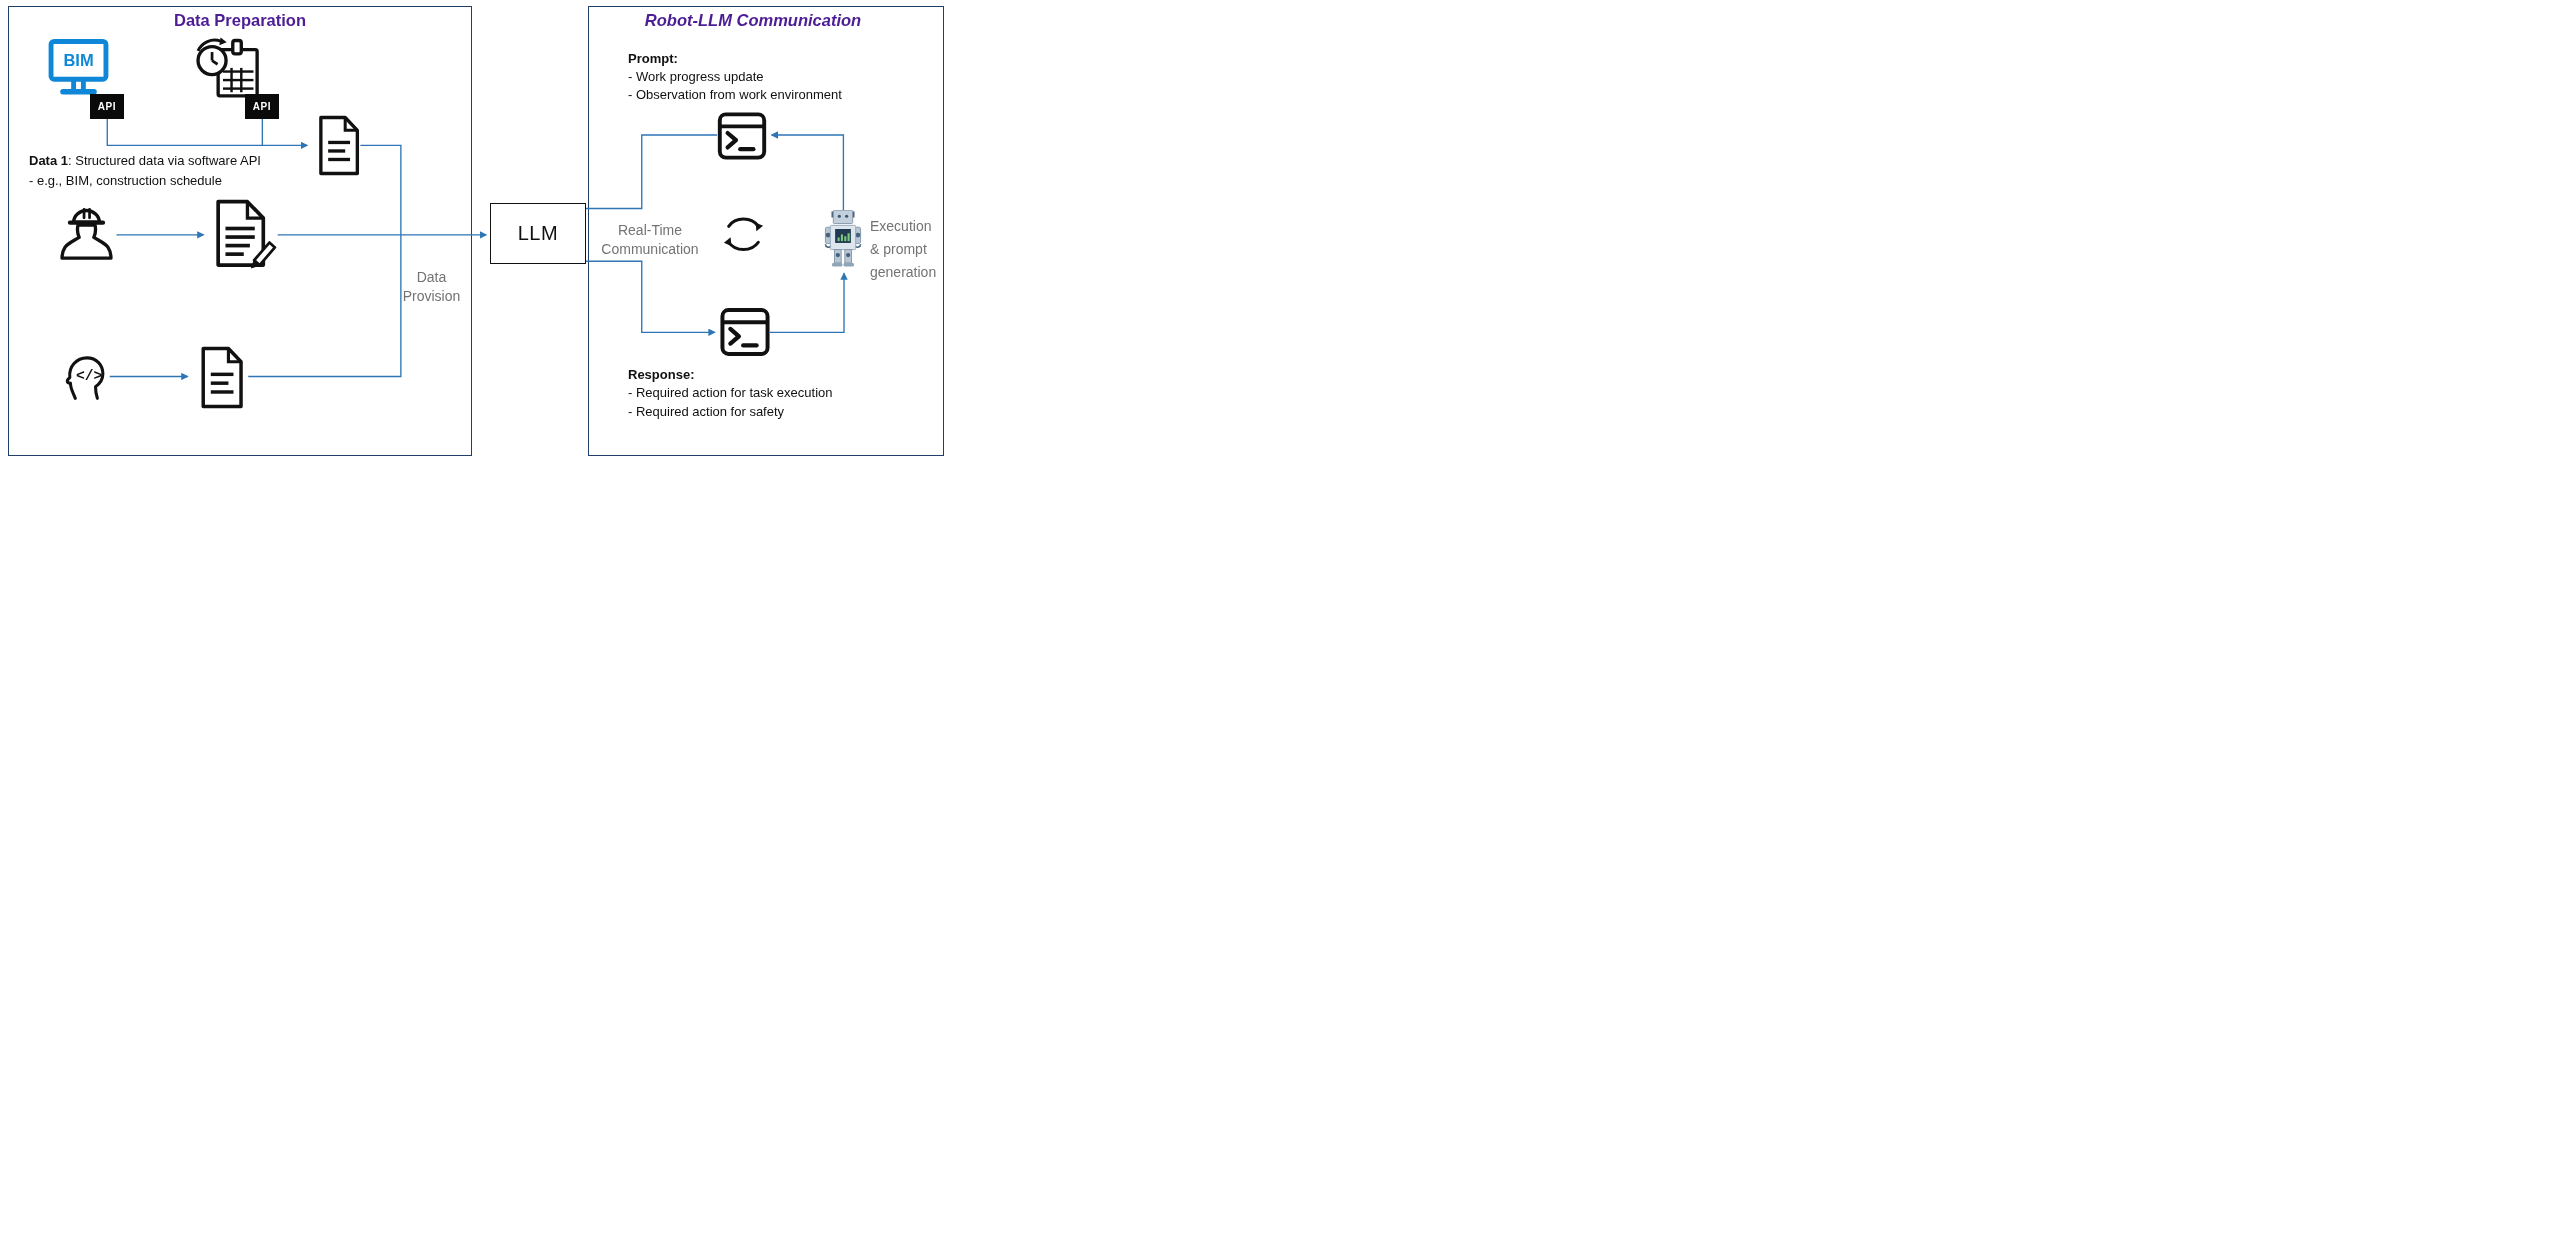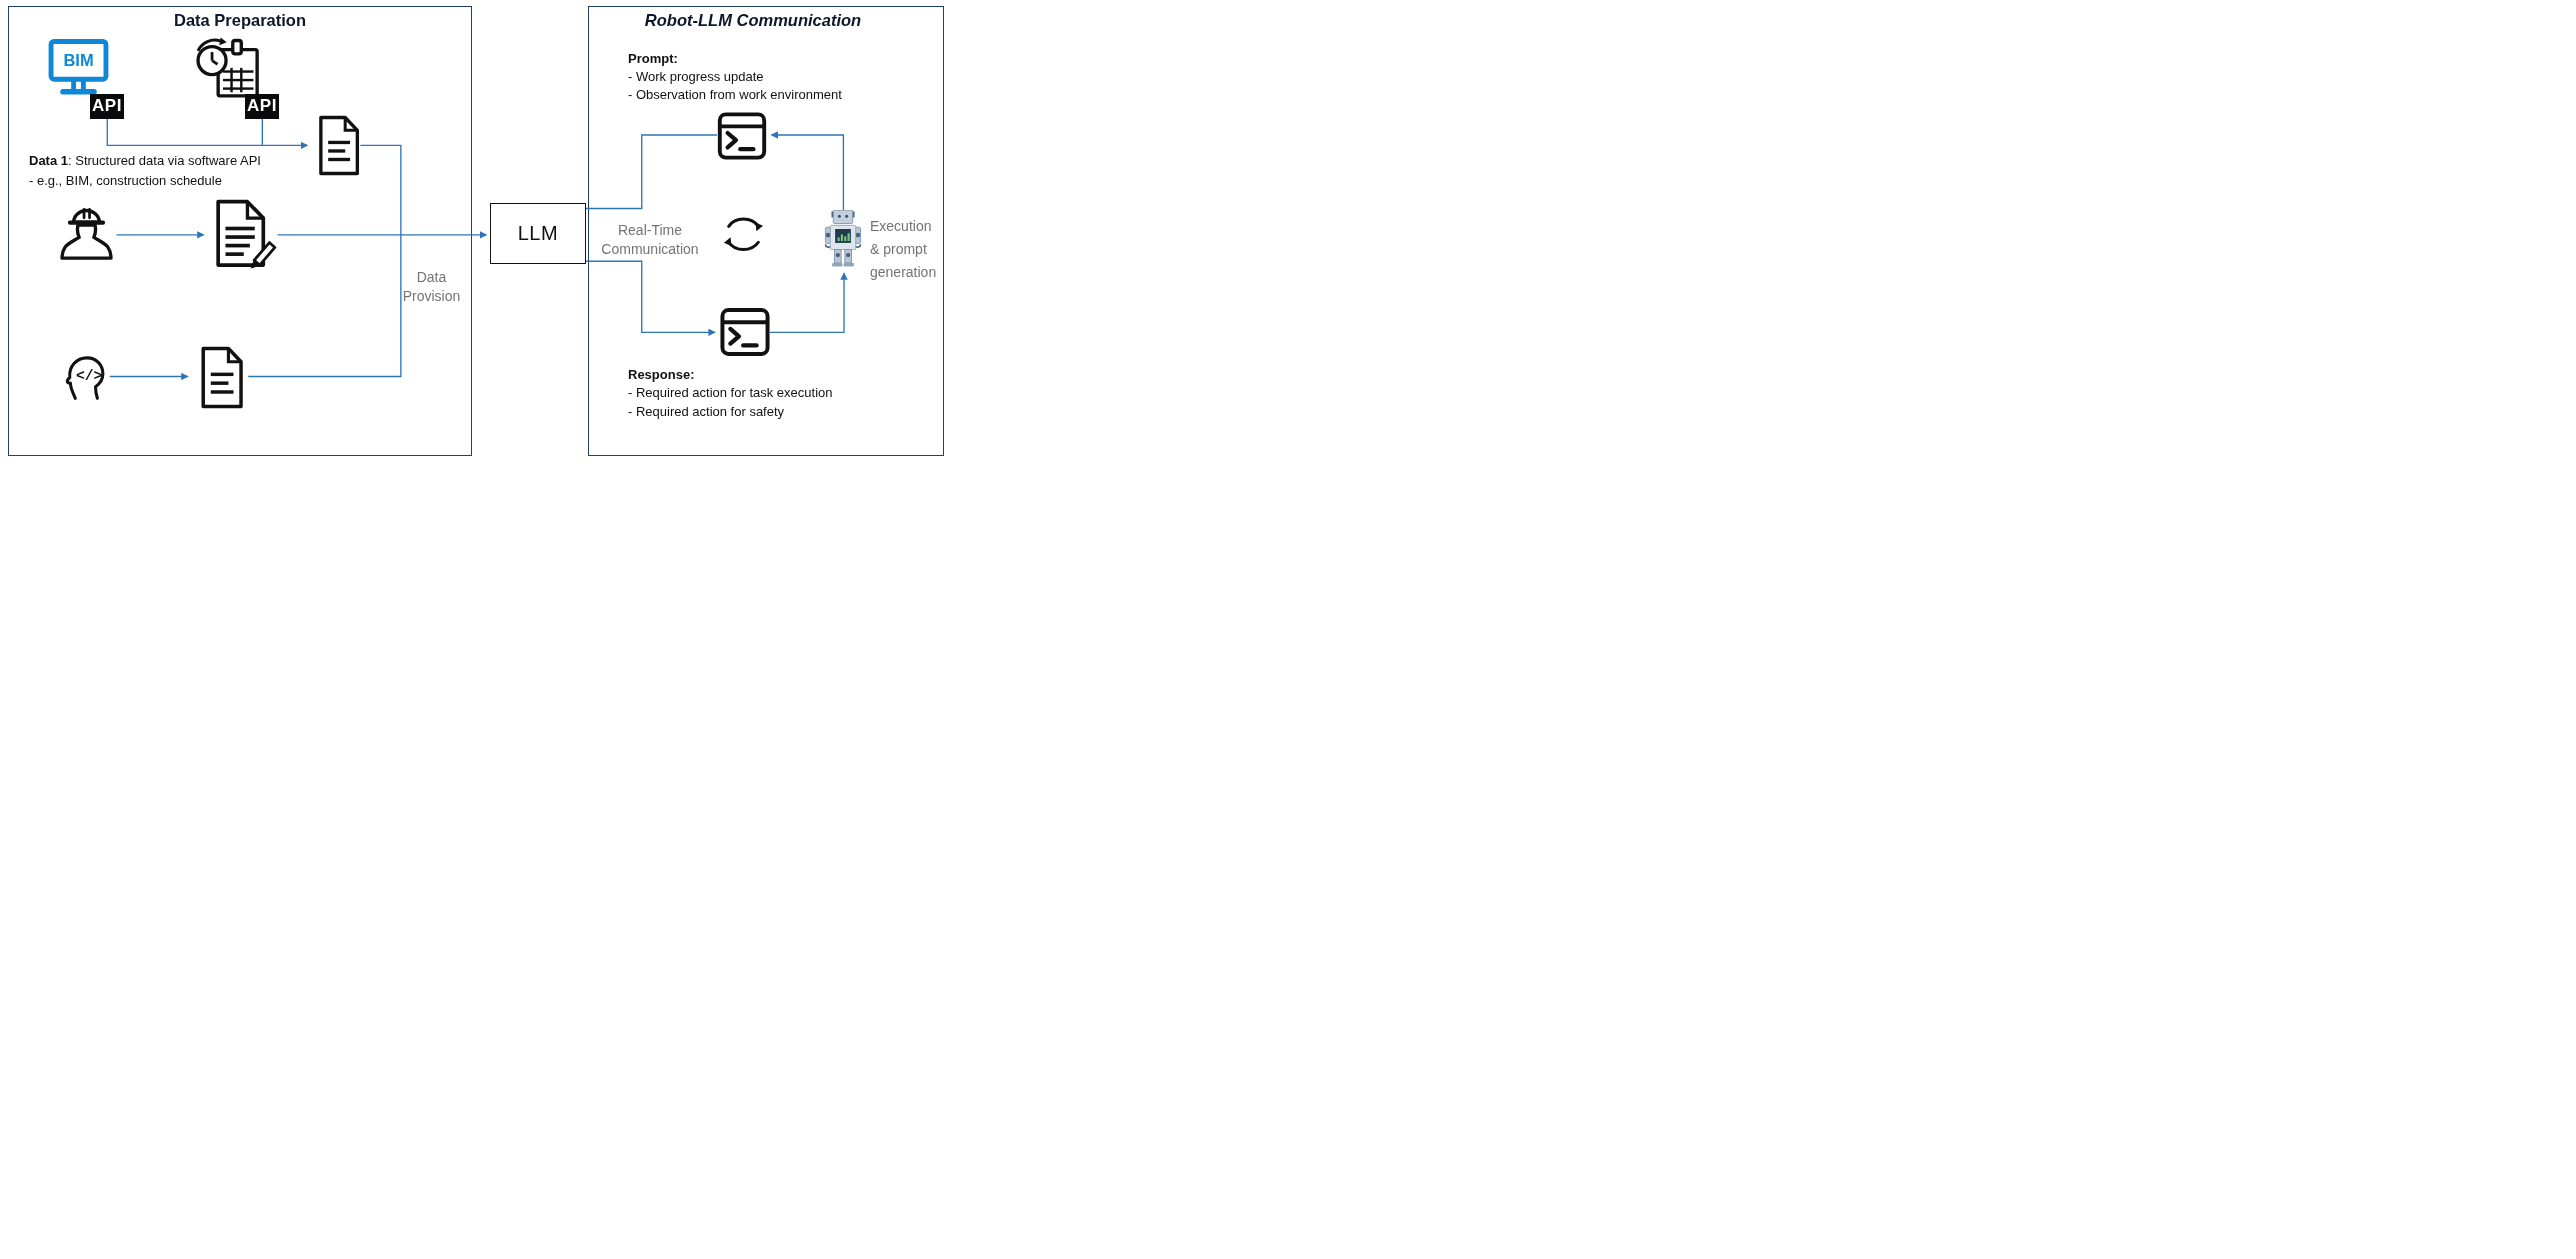--- a/index.html
+++ b/index.html
@@ -1,27 +1,27 @@
 <!DOCTYPE html>
 <html style="font-size:9.8px"><head>
 <meta charset="utf-8">
 <style>
   html,body{margin:0;padding:0;background:#ffffff;}
   .canvas{position:relative;width:947px;height:463px;background:#fff;
           font-family:"Liberation Sans", sans-serif;color:#111;overflow:hidden;}
   .panel{position:absolute;background:#fff;border:1.8px solid #20406b;box-sizing:border-box;}
-  .ptitle{position:absolute;text-align:center;font-weight:bold;font-size:16.5px;color:#0f172a;}
+  .ptitle{position:absolute;text-align:center;font-weight:bold;font-size:16.5px;color:#4c1d95;}
   .tblock{position:absolute;font-size:13px;line-height:20px;white-space:nowrap;}
   .tblock .b{font-weight:bold;}
   .bluelbl{position:absolute;color:#737373;font-size:14px;line-height:19px;text-align:center;white-space:nowrap;}
   .llm{position:absolute;left:490px;top:203px;width:96px;height:61px;border:1.8px solid #111;
        box-sizing:border-box;display:flex;align-items:center;justify-content:center;
        font-size:20px;letter-spacing:0.6px;background:#fff;}
   .badge{position:absolute;background:#0a0a0a;color:#fff;display:flex;align-items:center;
-         justify-content:center;font-weight:bold;font-size:17px;letter-spacing:0.6px;}
+         justify-content:center;font-weight:bold;font-size:10px;letter-spacing:0.6px;}
   .icon{position:absolute;}
   svg{display:block;}
   .wires{position:absolute;left:0;top:0;pointer-events:none;}
 </style>
 </head>
 <body>
 
 <div class="canvas">
 
   <div class="panel" style="left:8px;top:6.1px;width:464px;height:450px;"></div>

